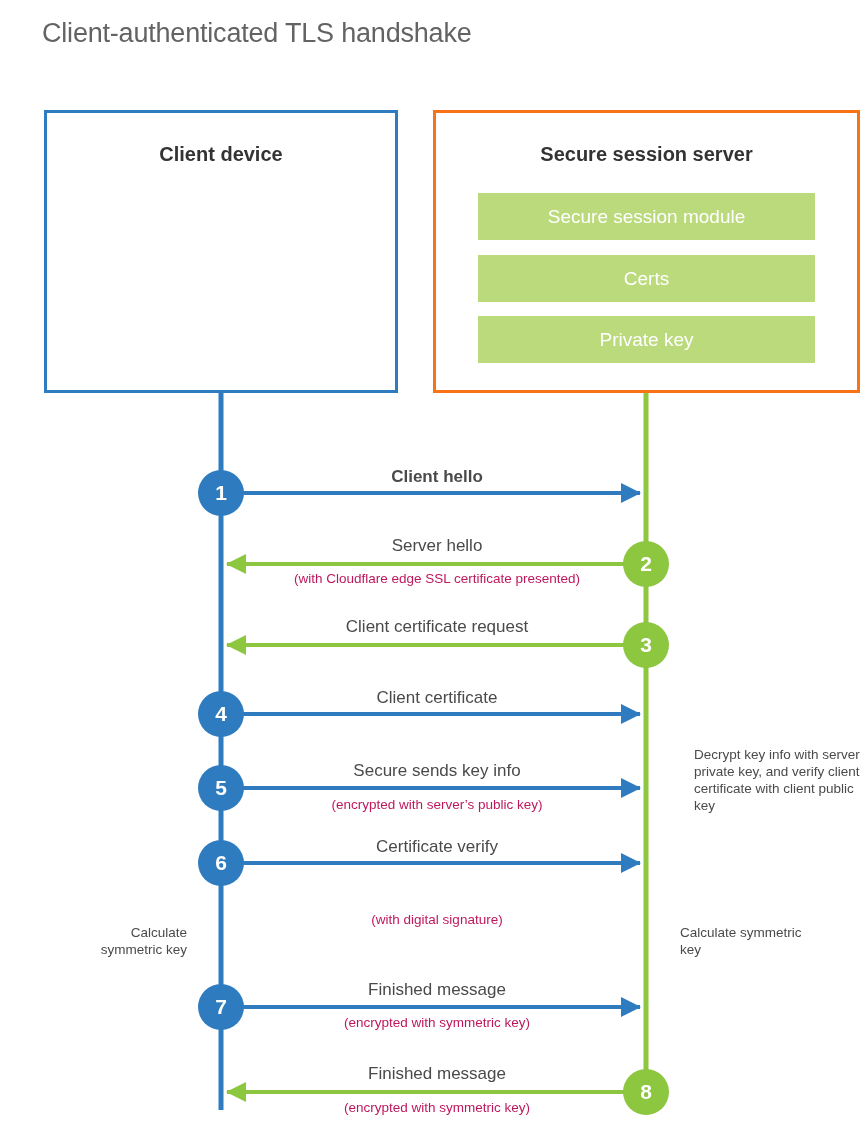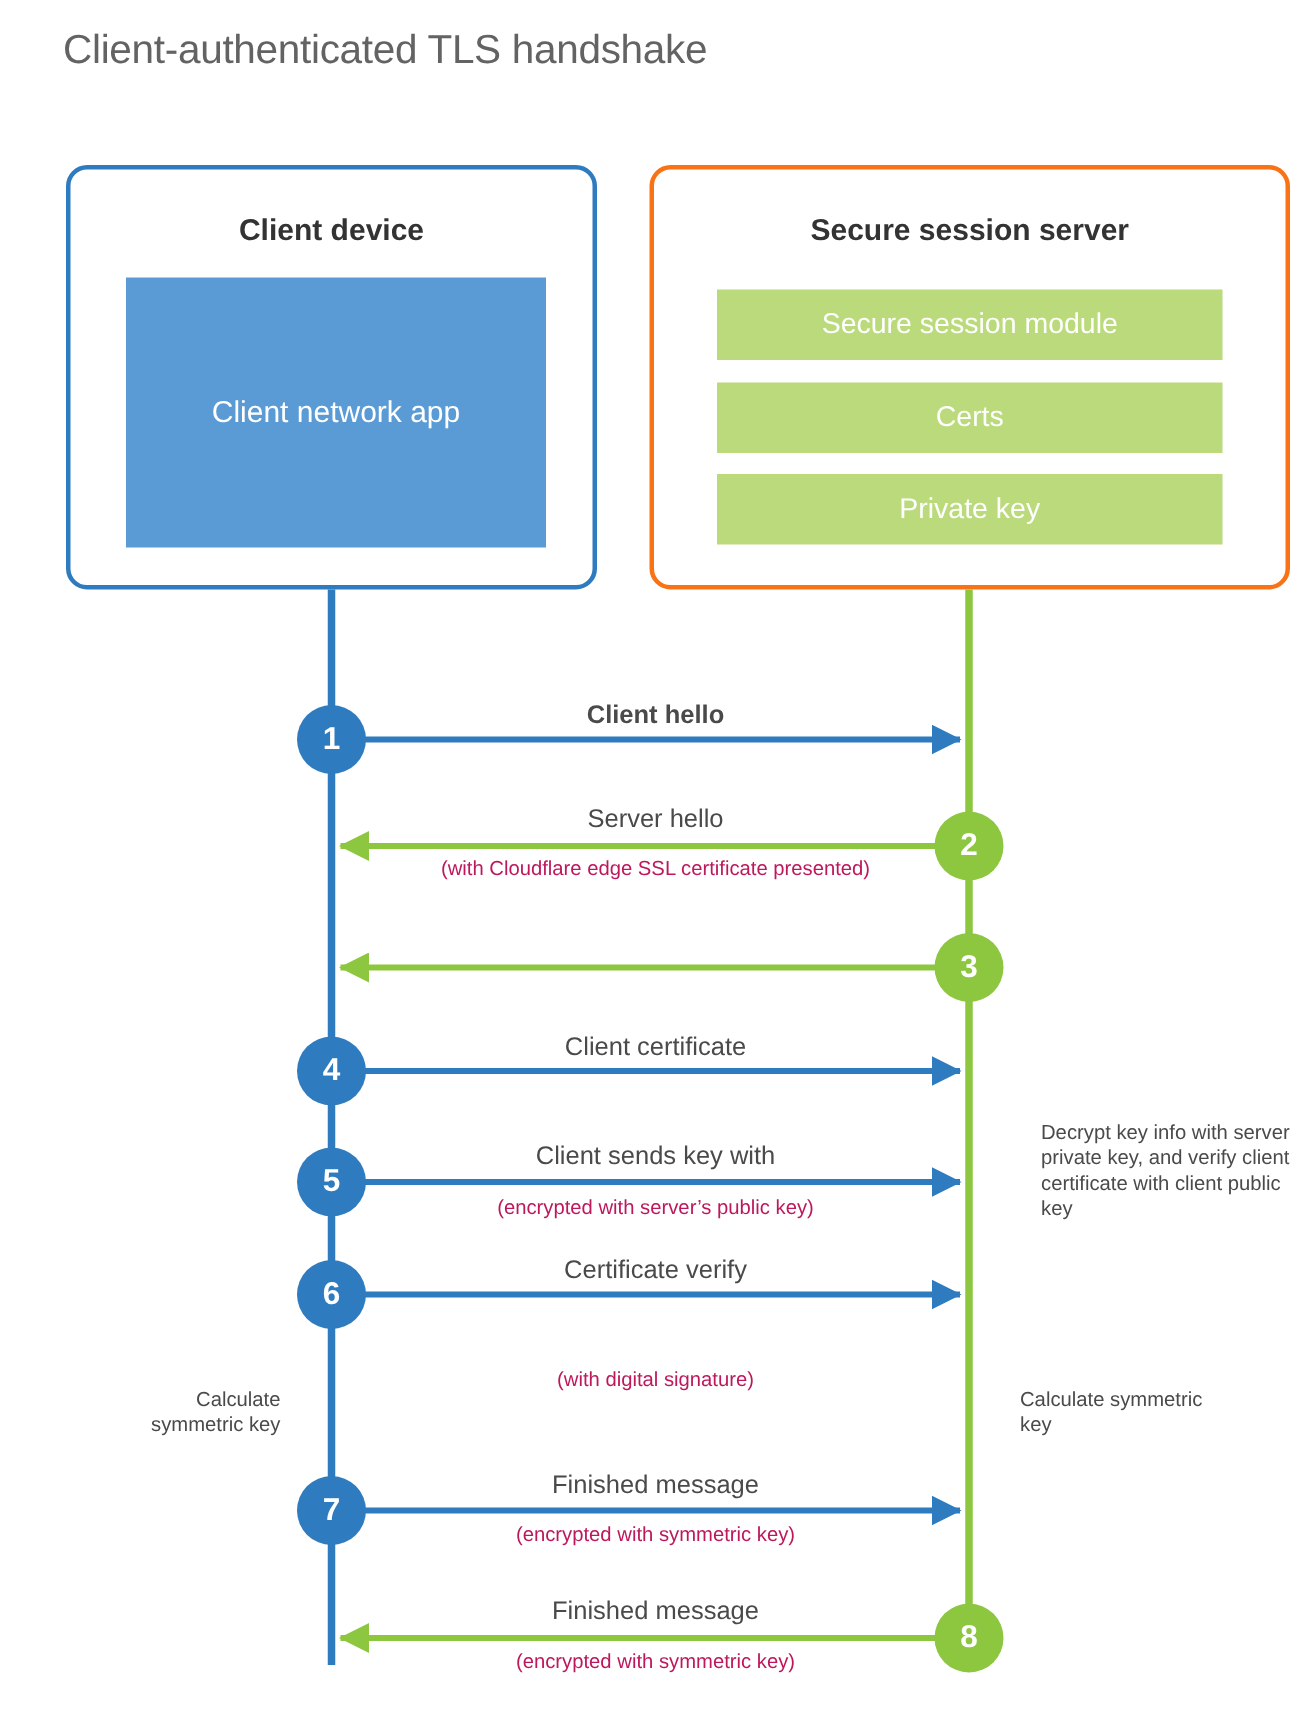--- a/index.html
+++ b/index.html
@@ -30,21 +30,20 @@
     color: #636363;
     letter-spacing: -0.2px;
     white-space: nowrap;
   }
 
   
   .party-box {
     position: absolute;
     background: #ffffff;
     box-sizing: border-box;
-    border-radius: 14px;
   }
   #client-device-box {
     left: 32px;
     top: 110px;
     width: 354px;
     height: 283px;
     border: 3px solid #2e7cbf;
   }
   #secure-session-server-box {
     left: 421px;
@@ -144,21 +143,20 @@
 </style>
 </head>
 <body>
 
 <div class="stage">
 
   <div id="diagram-title">Client-authenticated TLS handshake</div>
 
   <div class="party-box" id="client-device-box">
     <div class="party-title">Client device</div>
-    <div id="client-network-app-block">Client network app</div>
   </div>
 
   <div class="party-box" id="secure-session-server-box">
     <div class="party-title">Secure session server</div>
     <div class="server-module" id="server-module-certs">Certs</div>
     <div class="server-module" id="server-module-secure-session">Secure session module</div>
     <div class="server-module" id="server-module-private-key">Private key</div>
   </div>
 
   <svg class="flow" viewBox="0 0 865 1146">
@@ -199,24 +197,25 @@
   <div class="step-badge badge-client" style="left:186px; top:765px;">5</div>
   <div class="step-badge badge-client" style="left:186px; top:840px;">6</div>
   <div class="step-badge badge-client" style="left:186px; top:984px;">7</div>
   <div class="step-badge badge-server" style="left:611px; top:1069px;">8</div>
 
   <div class="msg-label" style="left:230px; width:390px; top:467px;font-weight:bold;">Client hello</div>
 
   <div class="msg-label" style="left:230px; width:390px; top:536px;">Server hello</div>
   <div class="msg-label msg-sub" style="left:230px; width:390px; top:571px;">(with Cloudflare edge SSL certificate presented)</div>
 
+  <div class="msg-label" style="left:230px; width:390px; top:617px;">Client certificate request</div>
 
   <div class="msg-label" style="left:230px; width:390px; top:688px;">Client certificate</div>
 
-  <div class="msg-label" style="left:230px; width:390px; top:761px;">Client sends key with</div>
+  <div class="msg-label" style="left:230px; width:390px; top:761px;">Secure sends key info</div>
   <div class="msg-label msg-sub" style="left:230px; width:390px; top:797px;">(encrypted with server’s public key)</div>
 
   <div class="msg-label" style="left:230px; width:390px; top:837px;">Certificate verify</div>
   <div class="msg-label msg-sub" style="left:230px; width:390px; top:872px;margin-top:40px;">(with digital signature)</div>
 
   <div class="msg-label" style="left:230px; width:390px; top:980px;">Finished message</div>
   <div class="msg-label msg-sub" style="left:230px; width:390px; top:1015px;">(encrypted with symmetric key)</div>
 
   <div class="msg-label" style="left:230px; width:390px; top:1064px;">Finished message</div>
   <div class="msg-label msg-sub" style="left:230px; width:390px; top:1100px;">(encrypted with symmetric key)</div>

